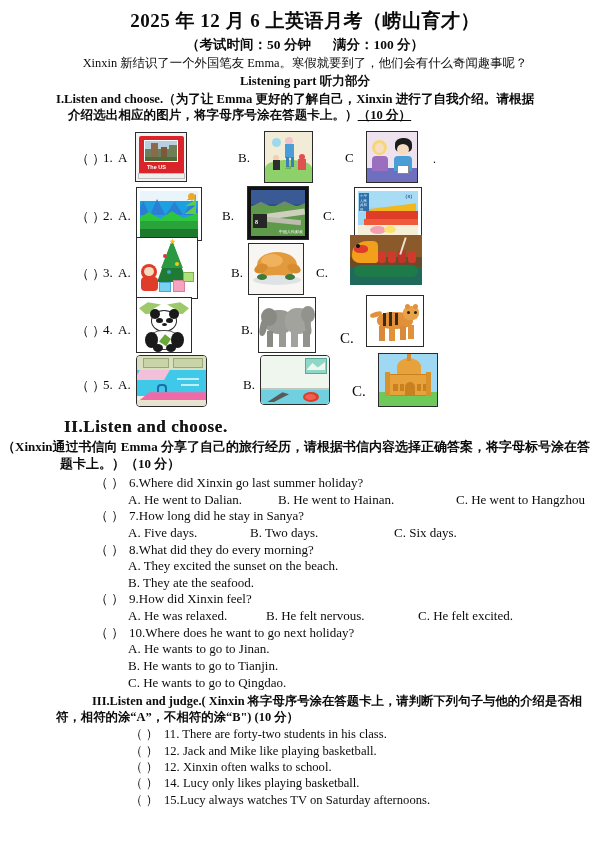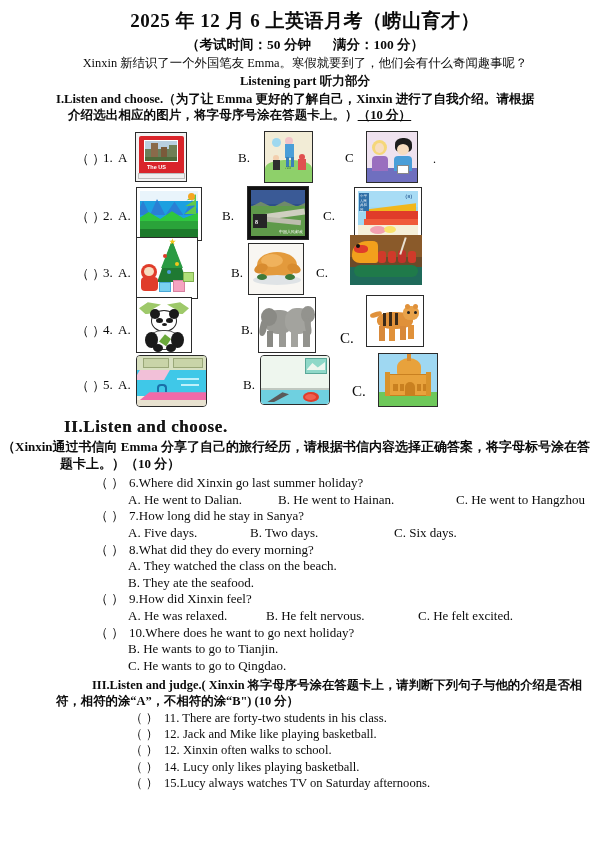--- a/index.html
+++ b/index.html
@@ -443,33 +443,34 @@
     <div class="q q-stem">
       <span class="par">（        ）</span><span>7.How long did he stay in Sanya?</span>
     </div>
     <div class="q opts-inline">
       <span class="o" style="width:122px;">A.  Five days.</span><span class="o" style="width:144px;">B. Two days.</span><span class="o">C. Six days.</span>
     </div>
 
     <div class="q q-stem">
       <span class="par">（        ）</span><span>8.What did they do every morning?</span>
     </div>
-    <div class="q opt-block">A.  They watched the class on the beach.</div>
+    <div class="q opt-block">A.  They excited the sunset on the beach.</div>
     <div class="q opt-block">B.  They ate the seafood.</div>
 
     <div class="q q-stem">
       <span class="par">（        ）</span><span>9.How did Xinxin feel?</span>
     </div>
     <div class="q opts-inline">
       <span class="o" style="width:138px;">A.  He was relaxed.</span><span class="o" style="width:152px;">B. He felt nervous.</span><span class="o">C. He felt excited.</span>
     </div>
 
     <div class="q q-stem">
       <span class="par">（        ）</span><span>10.Where does he want to go next holiday?</span>
     </div>
+    <div class="q opt-block">A.  He wants to go to Jinan.</div>
     <div class="q opt-block">B.  He wants to go to Tianjin.</div>
     <div class="q opt-block">C.  He wants to go to Qingdao.</div>
   </div>
 
   <div class="sec3-instr">
     <span>III.Listen and judge.( Xinxin 将字母序号涂在答题卡上，请判断下列句子与他的介绍是否相</span>
     <span class="l2">符，相符的涂“A”，不相符的涂“B") (10 分）</span>
   </div>
 
   <div class="tf-list">

